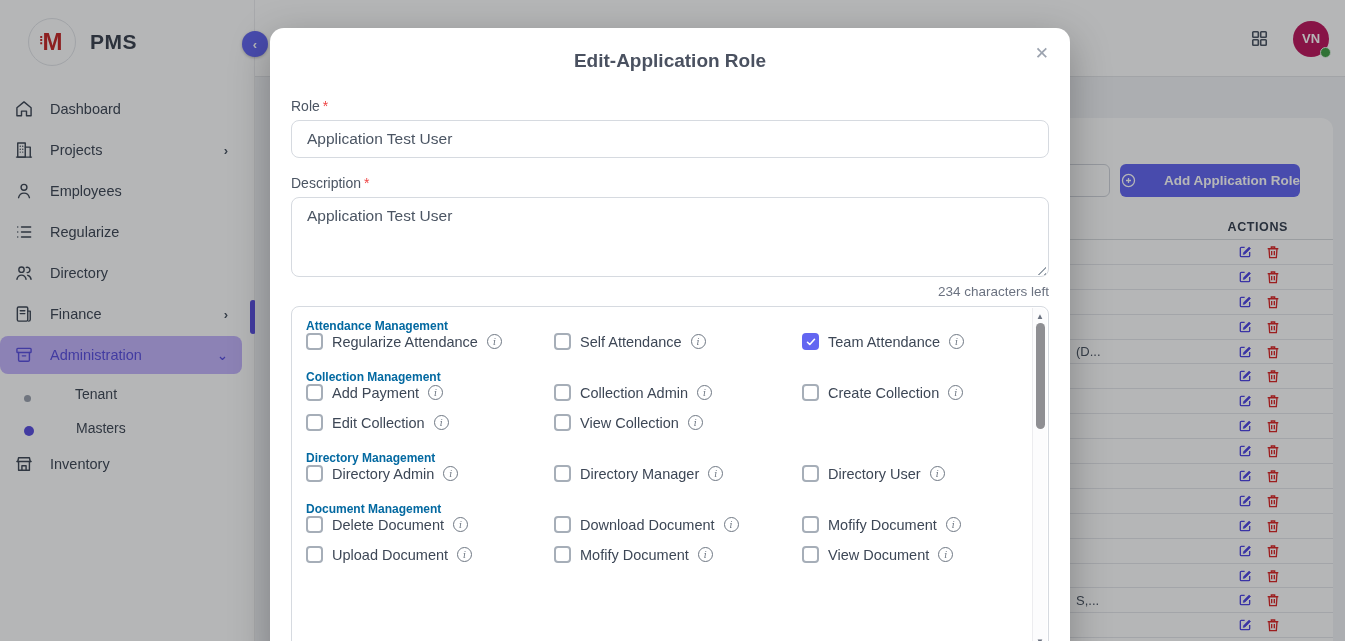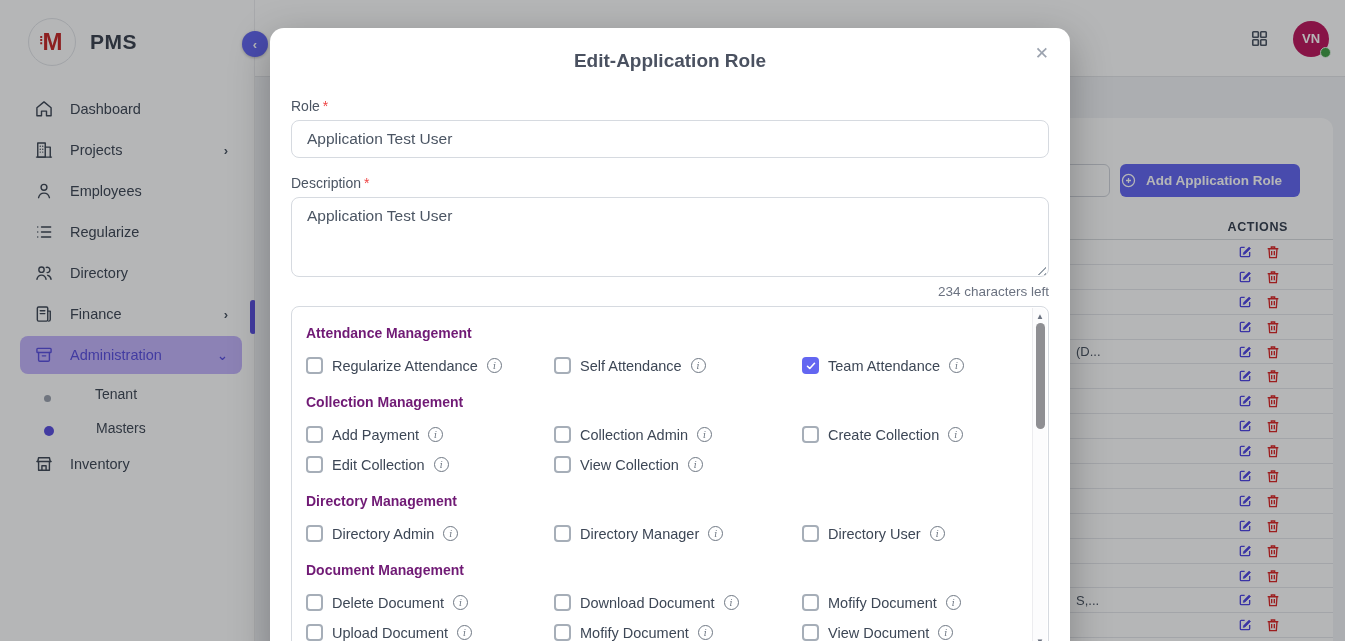--- a/index.html
+++ b/index.html
@@ -6,21 +6,21 @@
   html,body { width:1345px; height:641px; overflow:hidden; }
   body { font-family:"Liberation Sans","DejaVu Sans",sans-serif; background:#f3f4f6; position:relative; color:#3d4756; }
 
   
   .sidebar { position:absolute; left:0; top:0; width:255px; height:641px; background:#ffffff; border-right:1px solid #ececef; z-index:1; }
   .logo-row { display:flex; align-items:center; gap:14px; padding:18px 0 14px 28px; }
   .logo-circle { width:48px; height:48px; border-radius:50%; border:1px solid #e3e5e9; display:flex; align-items:center; justify-content:center; background:#fff; }
   .logo-m { color:#c62828; font-weight:bold; font-size:24px; letter-spacing:-1px; position:relative; }
   .logo-m::before { content:"⋮"; font-size:11px; position:absolute; left:-7px; top:6px; color:#c62828; }
   .brand { font-size:21px; font-weight:bold; color:#3b4250; letter-spacing:.5px;text-align:right; }
-  .nav { padding:10px 12px 0 20px; }
+  .nav { padding:10px 12px 0 0; }
   .nav-item { display:flex; align-items:center; gap:16px; padding:9px 14px; margin-bottom:3px; border-radius:8px; color:#3f4856; font-size:14.5px; font-weight:500; cursor:pointer; }
   .nav-item .nicon { width:20px; height:20px; flex:0 0 20px; display:flex; align-items:center; justify-content:center; color:#3f4856; }
   .nav-item .chev { margin-left:auto; font-size:13px; font-weight:bold; color:#4b5563; }
   .nav-item.active { background:#c4b5fd; color:#5b50e0; }
   .nav-item.active .nicon, .nav-item.active .chev { color:#5b50e0; }
   .active-bar { position:absolute; left:250px; top:300px; width:6px; height:34px; background:#5b50e0; border-radius:4px; }
   .sub-item { display:flex; align-items:flex-end; gap:0; padding:9px 14px 9px 24px; font-size:14px; color:#414a57; cursor:pointer; }
   .sub-dot { width:7px; height:7px; border-radius:50%; background:#9ca3af; margin-right:44px; }
   .sub-item.active .sub-dot { width:10px; height:10px; background:#5b50e0; margin-right:42px; }
 
@@ -31,21 +31,21 @@
   .grid-icon { width:19px; height:19px; color:#4b5563; cursor:pointer; }
   .avatar-wrap { position:relative; width:36px; height:36px; cursor:pointer; }
   .avatar { width:36px; height:36px; border-radius:50%; background:#be185d; color:#fff; font-size:13px; font-weight:bold; display:flex; align-items:center; justify-content:center; }
   .status-dot { position:absolute; right:-2px; bottom:-1px; width:11px; height:11px; border-radius:50%; background:#43a047; border:1.5px solid #e9f6ea; }
 
   
   .content { position:absolute; left:255px; top:77px; width:1090px; height:564px; background:#f3f4f6; z-index:1; }
   .card { position:absolute; left:27px; right:12px; top:41px; height:640px; background:#ffffff; border-radius:12px; }
   .toolbar { display:flex; justify-content:flex-end; align-items:center; gap:10px; margin-top:46px; padding-right:33px; }
   .search-box { width:355px; height:33px; border:1px solid #d1d5db; border-radius:6px; background:#fff; }
-  .add-btn { width:180px; height:33px; border:none; border-radius:6px; background:#6366f1; color:#fff; font-family:inherit; font-size:13.5px; font-weight:bold; display:flex; align-items:center; justify-content:flex-start; gap:9px; cursor:pointer; }
+  .add-btn { width:180px; height:33px; border:none; border-radius:6px; background:#6366f1; color:#fff; font-family:inherit; font-size:13.5px; font-weight:bold; display:flex; align-items:center; justify-content:space-between; gap:9px; cursor:pointer; }
   .add-btn svg { width:17px; height:17px; }
   .thead { margin-top:17px; height:26px; display:flex; align-items:center; justify-content:flex-end; padding-right:45px; border-bottom:1px solid #d9dbdf; font-size:12.5px; font-weight:bold; letter-spacing:.6px; color:#374151; }
   .trow { position:relative; height:24.9px; border-bottom:1px solid #e5e7eb; display:flex; align-items:center; justify-content:flex-end; gap:12px; padding-right:52px; }
   .trow .frag { position:absolute; left:794px; font-size:13px; color:#4b5563; }
   .act-icon { width:16px; height:16px; cursor:pointer; }
   .act-edit { color:#4f46e5; }
   .act-del  { color:#dc2626; }
 
   
   .overlay { position:absolute; inset:0; background:rgba(10,12,18,0.30); z-index:50; }
@@ -57,22 +57,22 @@
   .field-label { margin-top:26px; font-size:14px; color:#4b5563; }
   .req { color:#ef4444; margin-left:3px; }
   .text-input { width:100%; height:38px; margin-top:6px; border:1px solid #d6dae0; border-radius:8px; padding:0 15px; font-family:inherit; font-size:15.5px; color:#4b5563; outline:none; background:#fff; }
   .desc-wrap { position:relative; margin-top:6px; }
   .textarea { width:100%; height:80px; border:1px solid #d6dae0; border-radius:8px; padding:9px 15px; font-family:inherit; font-size:15.5px; color:#4b5563; resize:none; outline:none; background:#fff; }
   .resize-handle { position:absolute; right:3px; bottom:6px; width:10px; height:10px; clip-path:polygon(100% 0,100% 100%,0 100%); background:repeating-linear-gradient(-45deg,#9aa3ad 0 1.5px,transparent 1.5px 4.5px); }
   .counter { text-align:right; font-size:13.5px; color:#6b7280; margin-top:3px; }
   .perm-box { position:relative; margin-top:7px; height:346px; border:1px solid #d6dae0; border-radius:8px; overflow:hidden; }
   .perm-inner { height:100%; overflow:hidden; padding:10px 30px 10px 14px; }
   .perm-section { margin-bottom:20px; }
-  .perm-title { font-size:14px; font-weight:600; color:#701a75; margin-top:8px; }
-  .perm-grid { margin-top:16px; display:grid; grid-template-columns:248px 248px 248px; row-gap:13px; }
+  .perm-title { font-size:12px; font-weight:600; color:#0369a1; margin-top:2px; }
+  .perm-grid { margin-top:0; display:grid; grid-template-columns:248px 248px 248px; row-gap:13px; }
   .perm-item { display:flex; align-items:center; gap:9px; font-size:14.5px; color:#3d4756; }
   .cbox { width:17px; height:17px; border:2px solid #a6aeb8; border-radius:4px; background:#fff; flex:0 0 17px; cursor:pointer; display:flex; align-items:center; justify-content:center; }
   .cbox.checked { border:none; background:#6366f1; }
   .cbox svg { width:12px; height:12px; }
   .info-icon { width:15px; height:15px; border:1.2px solid #6f7884; border-radius:50%; color:#6f7884; font-size:9.5px; font-style:italic; font-family:"DejaVu Serif",serif; display:inline-flex; align-items:center; justify-content:center; flex:0 0 15px; cursor:pointer; }
   
   .vscroll { position:absolute; top:1px; right:1px; bottom:1px; width:15px; background:#fcfcfd; border-left:1px solid #ececef; border-radius:0 7px 7px 0; }
   .vscroll .arr { position:absolute; left:0; width:100%; text-align:center; font-size:8px; color:#6b7280; cursor:pointer; }
   .arr-up { top:4px; } .arr-down { bottom:4px; }
   .vthumb { position:absolute; left:3px; top:15px; width:9px; height:106px; background:#8f8f93; border-radius:5px; cursor:pointer; }

